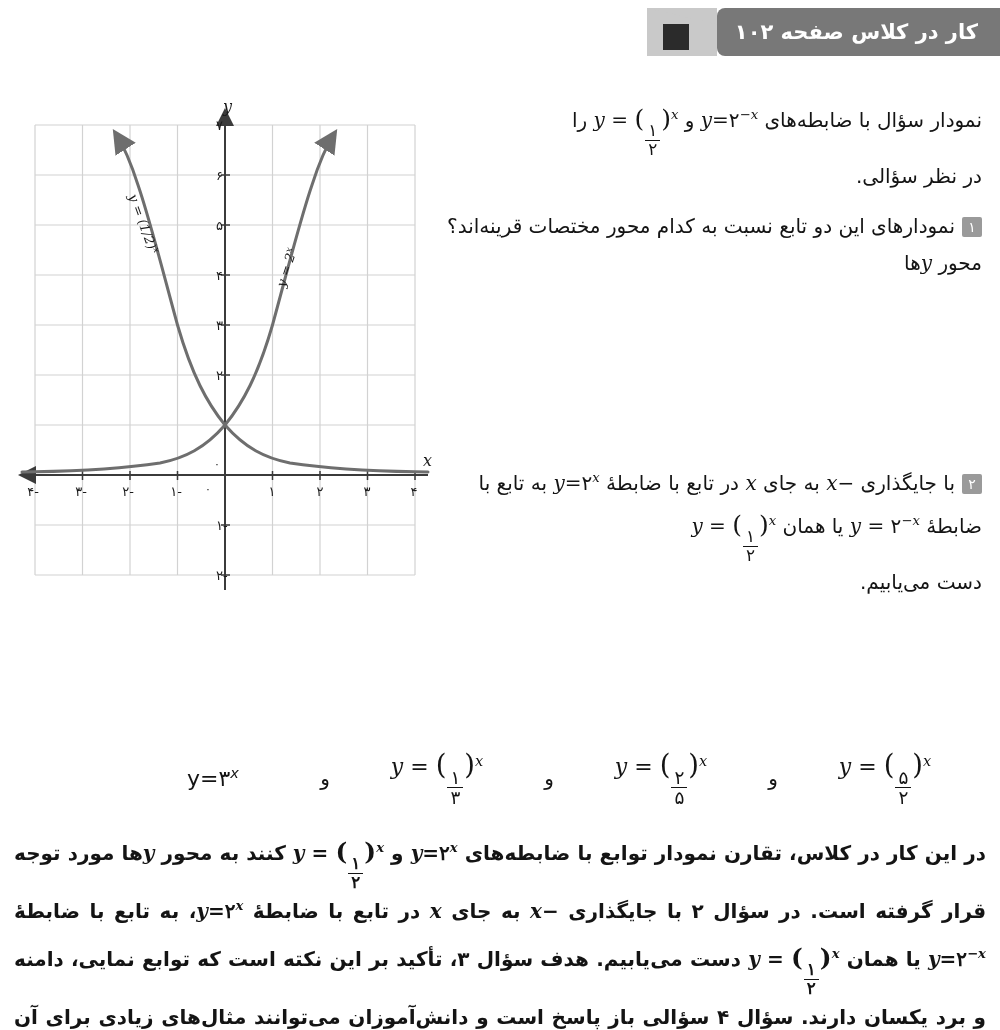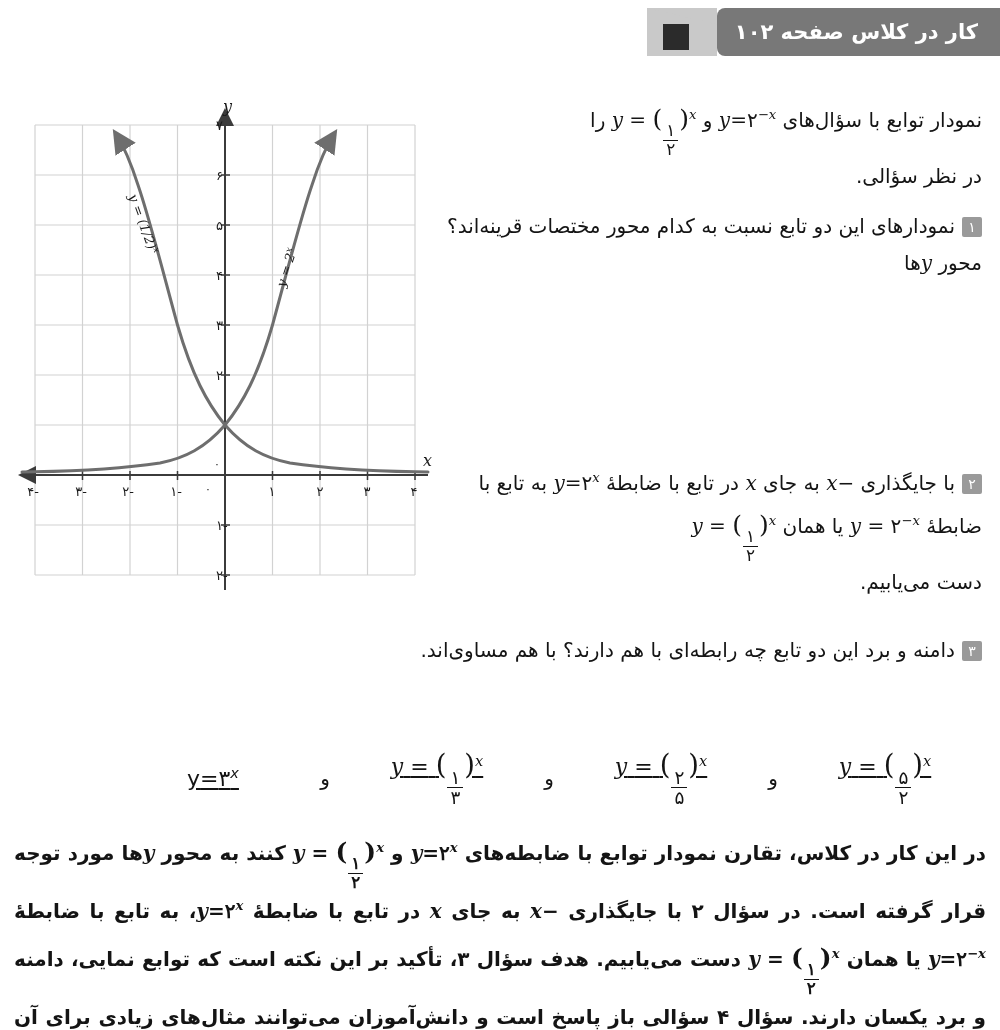--- a/index.html
+++ b/index.html
@@ -72,21 +72,21 @@
   .q3{top:632px;}
   .q4{top:682px;}
 
   
   .formula-row{
     position:absolute;left:0;right:0;top:748px;
     direction:rtl;display:flex;align-items:center;
     justify-content:flex-start;padding-right:40px;
     font-size:22px;gap:0;
   }
-  .formula-row .f-item{min-width:150px;text-align:center;text-decoration:underline;}
+  .formula-row .f-item{min-width:150px;text-align:center;}
   .formula-row .f-and{min-width:74px;text-align:center;font-size:20px;}
 
   
   .bottom-para{
     position:absolute;right:14px;left:14px;top:826px;
     direction:rtl;text-align:justify;
     font-size:20px;line-height:2.05;
     font-weight:bold;
   }
 
@@ -223,21 +223,21 @@
         <text x="0" y="0" font-family="DejaVu Serif, serif" font-style="italic" font-size="13" fill="#1a1a1a">
           <tspan>y = (1/2)</tspan><tspan baseline-shift="super" font-size="9">x</tspan>
         </text>
       </g>
     </svg>
   </div>
 
   <div class="right-col">
 
     <p class="intro">
-      <span>نمودار توابع با سؤال‌های</span>
+      <span>نمودار سؤال با ضابطه‌های</span>
       <span class="m"><span class="m">y</span><span class="mv">=</span><span class="mv">۲</span><span class="sup">−x</span></span>
       <span>و</span>
       <span class="m"><span class="m">y</span> <span class="mv">=</span>
         <span class="paren">(</span><span class="frac">
             <span class="num">۱</span>
             <span class="den">۲</span>
           </span><span class="paren">)</span><span class="sup">x</span></span>
       <span>را</span>
       <br>
       <span>در نظر سؤالی.</span>
@@ -262,23 +262,20 @@
       <span class="m"><span class="m">y</span> <span class="mv">=</span>
         <span class="paren">(</span><span class="frac">
             <span class="num">۱</span>
             <span class="den">۲</span>
           </span><span class="paren">)</span><span class="sup">x</span></span>
       <br>
       <span>دست می‌یابیم.</span>
     </div>
   </div>
 
-  <div class="wide-q q3">
-    <span class="qnum">۳</span><span>دامنه و برد این دو تابع چه رابطه‌ای با هم دارند؟ با هم مساوی‌اند.</span>
-  </div>
 
 
   <div class="formula-row">
 
     <div class="f-item">
       <span class="m"><span class="m">y</span> <span class="mv">=</span>
         <span class="paren">(</span><span class="frac">
             <span class="num">۵</span>
             <span class="den">۲</span>
           </span><span class="paren">)</span><span class="sup">x</span></span>

